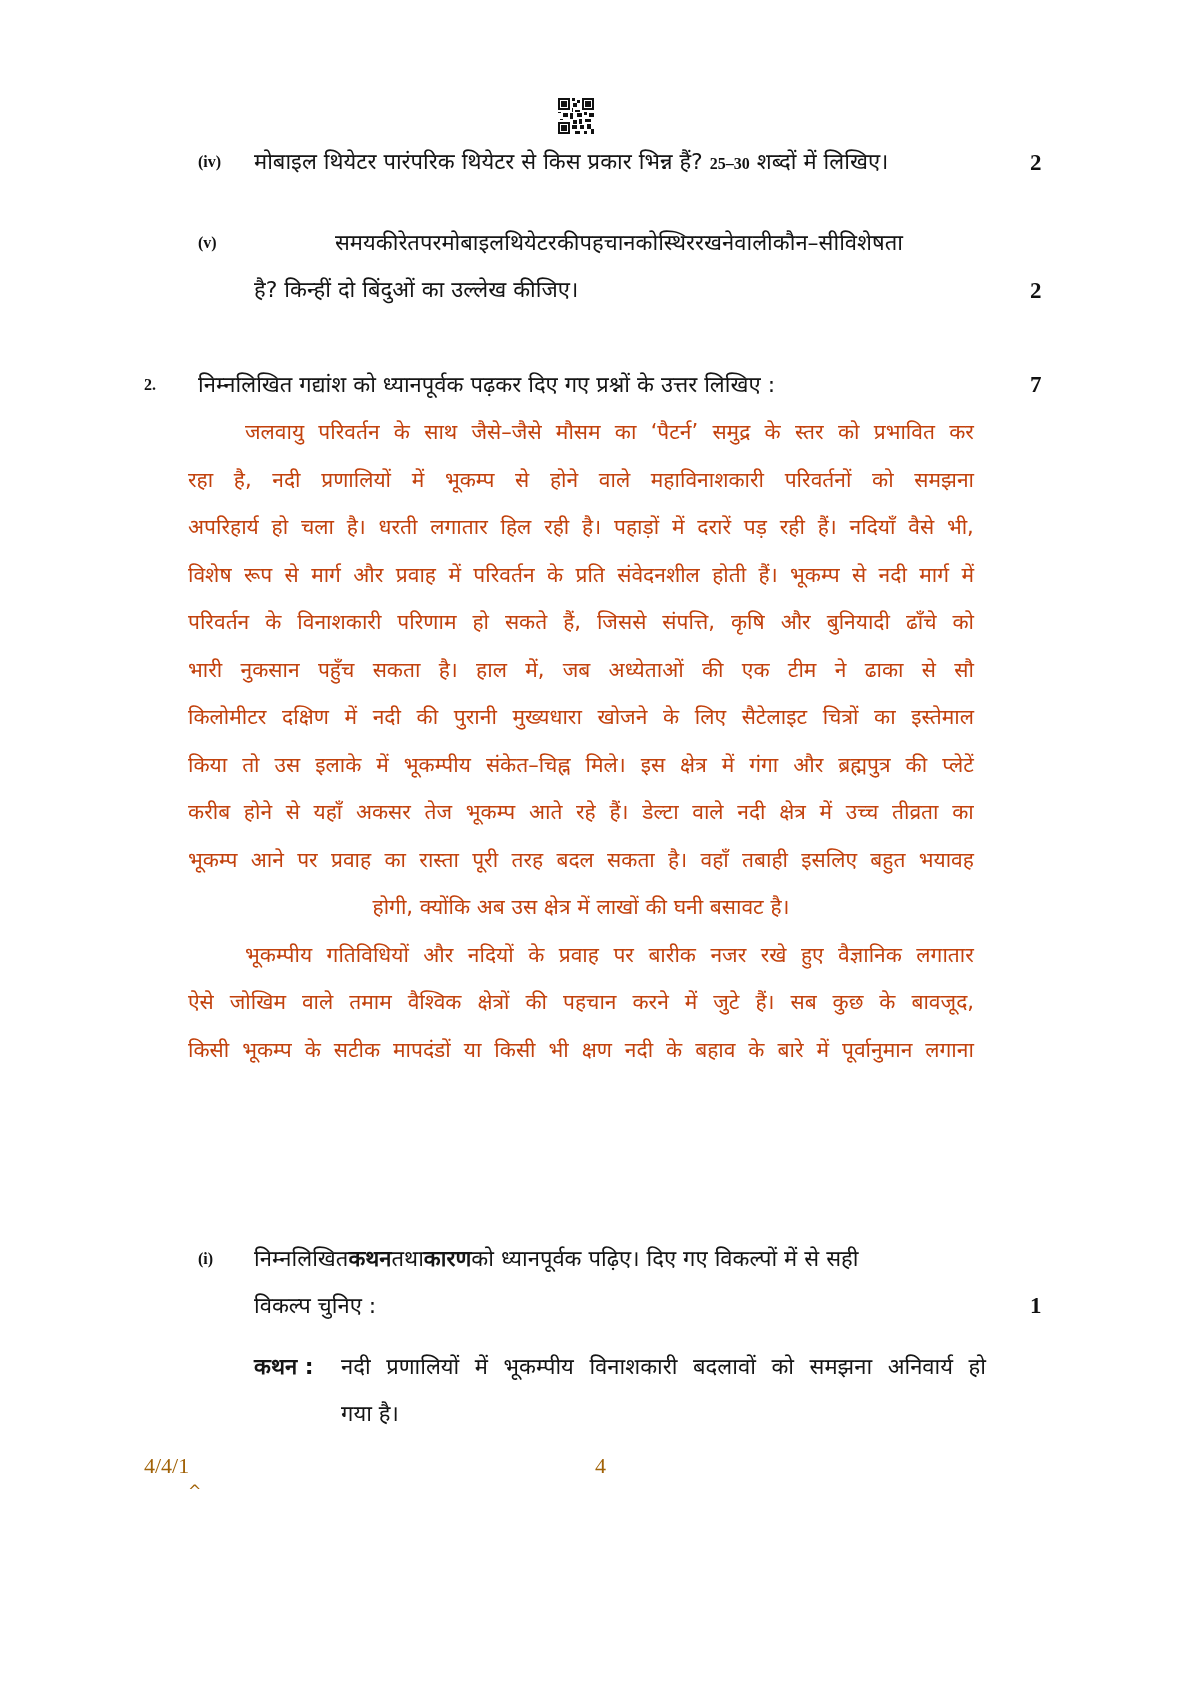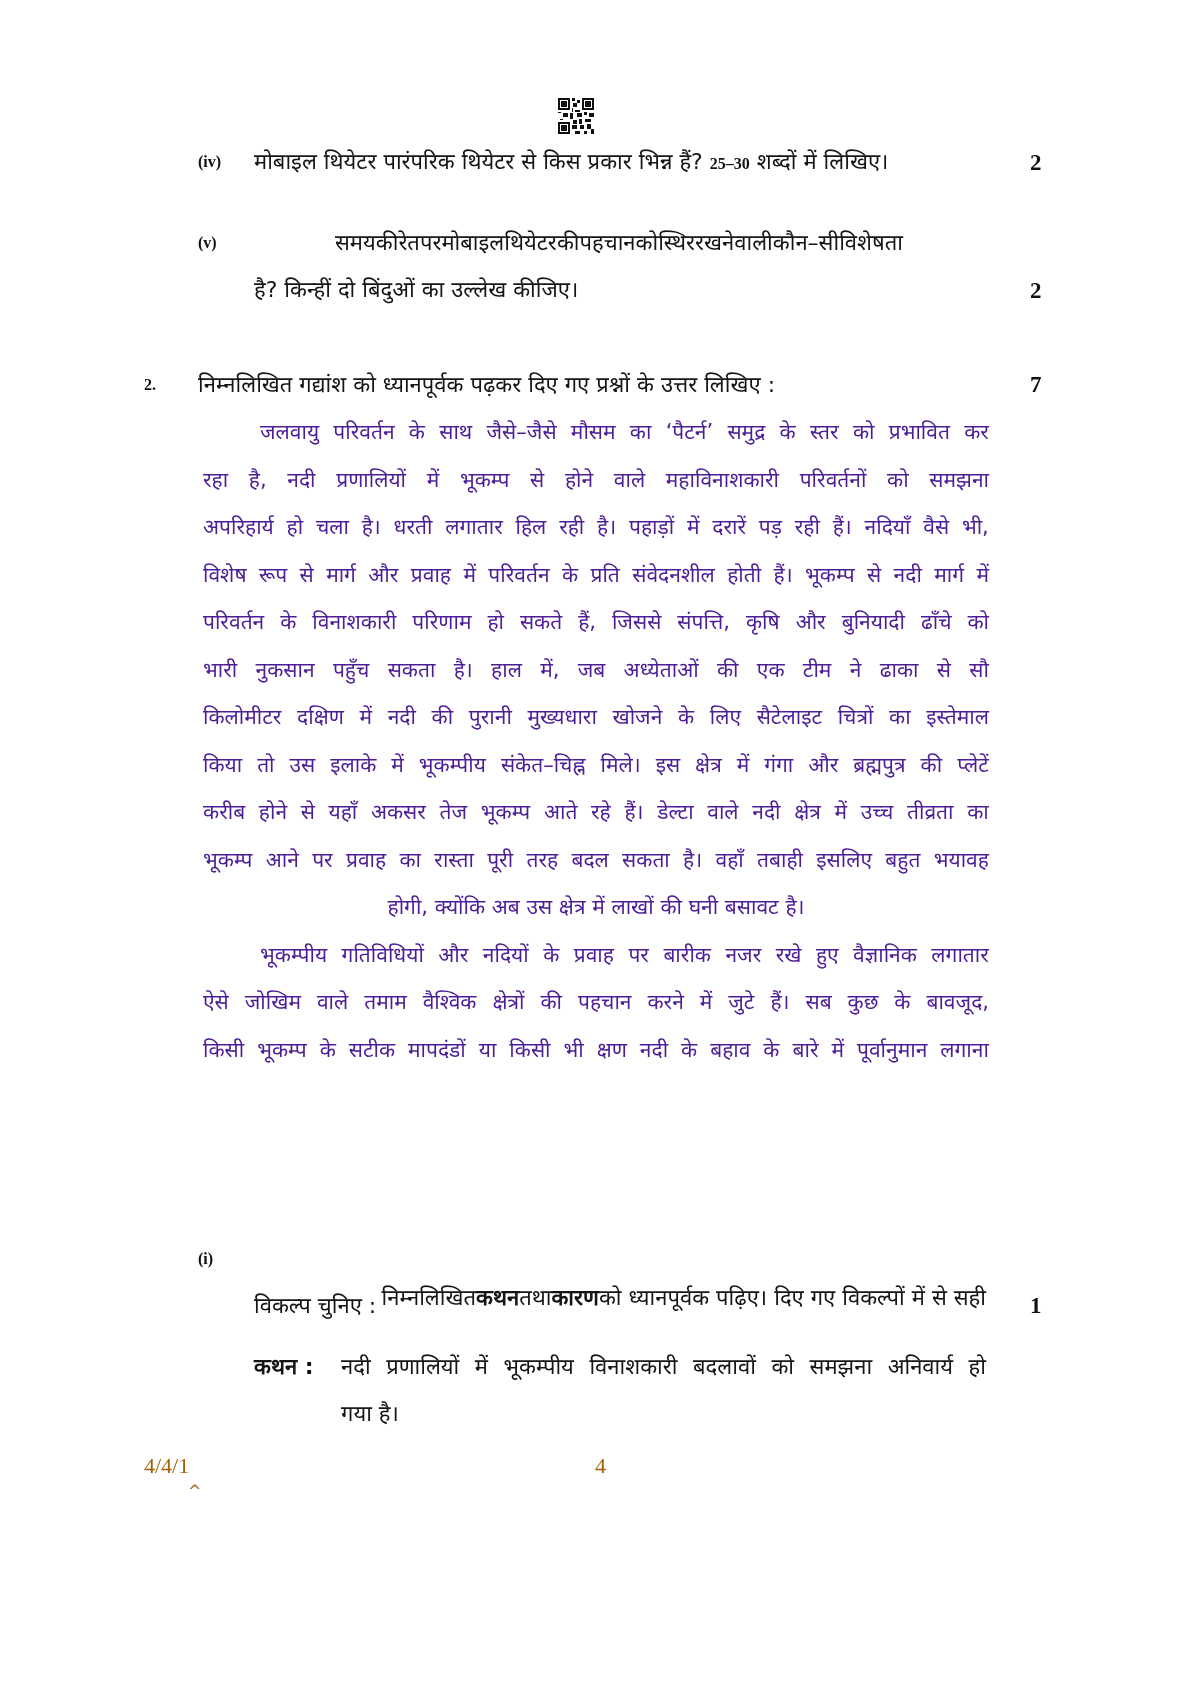--- a/index.html
+++ b/index.html
@@ -6,21 +6,21 @@
   body {
     width: 1190px; height: 1683px; position: relative; overflow: hidden;
     font-family: "Liberation Serif", "DejaVu Serif", serif;
     color: #111111;
   }
   .abs { position: absolute; }
   .hi { font-family: "DejaVu Sans", "Liberation Sans", sans-serif; font-size: 22px; line-height: 26px; color: #151515; white-space: nowrap; }
   .num { font-family: "Liberation Serif", serif; font-weight: bold; font-size: 16px; line-height: 26px; color: #111; }
   .mark { position: absolute; left: 1030px; font-family: "Liberation Serif", serif; font-weight: bold; font-size: 23px; }
   .qr { position: absolute; left: 558px; top: 98px; width: 36px; height: 36px; }
-  .para { position: absolute; left: 203px; width: 786px; font-family: "DejaVu Sans", "Liberation Sans", sans-serif; font-size: 21px; color: #4c1d95; }
+  .para { position: absolute; left: 188px; width: 786px; font-family: "DejaVu Sans", "Liberation Sans", sans-serif; font-size: 21px; color: #c2410c; }
   .para .line { height: 47.5px; line-height: 26px; text-align: justify; text-align-last: justify; white-space: nowrap; overflow: visible; display: flex; justify-content: space-between; }
   .para .line.last { justify-content: center; }
   .para .line.indent { padding-left: 57px; }
   .b { font-weight: bold; }
   .footer { font-family: "Liberation Serif", serif; font-size: 22px; color: #a16207; }
 </style>
 </head>
 <body>
 
 <svg class="qr" viewBox="0 0 21 21" shape-rendering="crispEdges">
@@ -320,21 +320,21 @@
       <span>बहाव</span>
       <span>के</span>
       <span>बारे</span>
       <span>में</span>
       <span>पूर्वानुमान</span>
       <span>लगाना</span>
     </div>
 </div>
 
 <div class="abs num" style="left:198px; top:1246px;">(i)</div>
-<div class="abs hi" style="left:254px; top:1285px; width:732px; display:flex; justify-content:flex-end;">
+<div class="abs hi" style="left:254px; top:1246px; width:732px; display:flex; justify-content:flex-start;">
   <span>निम्नलिखित</span>
   <span class="b">कथन</span>
   <span>तथा</span>
   <span class="b">कारण</span>
   <span>को ध्यानपूर्वक पढ़िए। दिए गए विकल्पों में से सही</span>
 </div>
 <div class="abs hi" style="left:254px; top:1293px;">विकल्प चुनिए :</div>
 <div class="mark" style="top:1293px;">1</div>
 
 <div class="abs hi b" style="left:254px; top:1354px;">कथन :</div>

